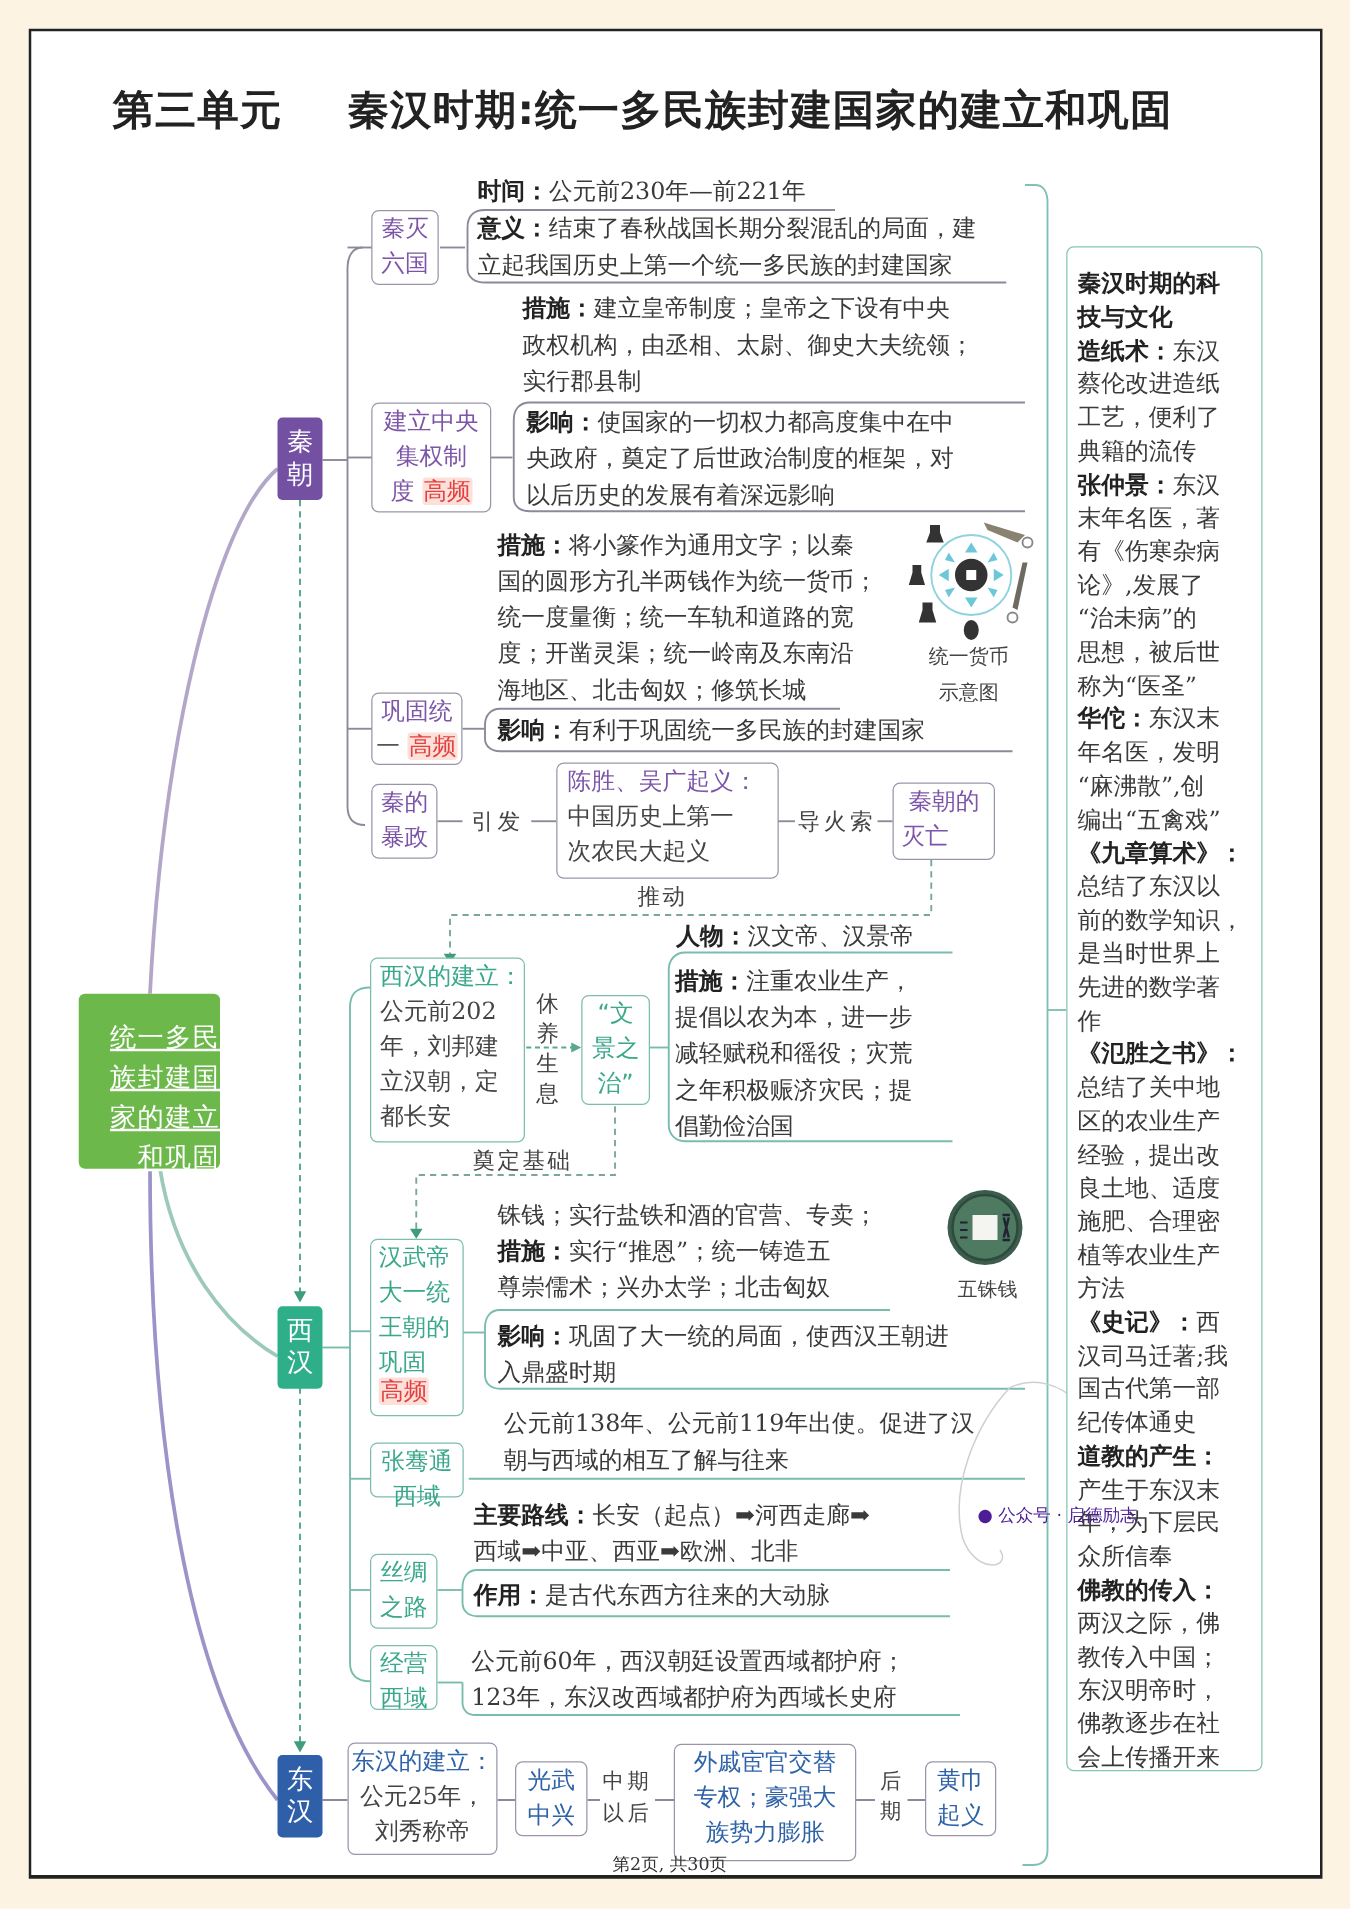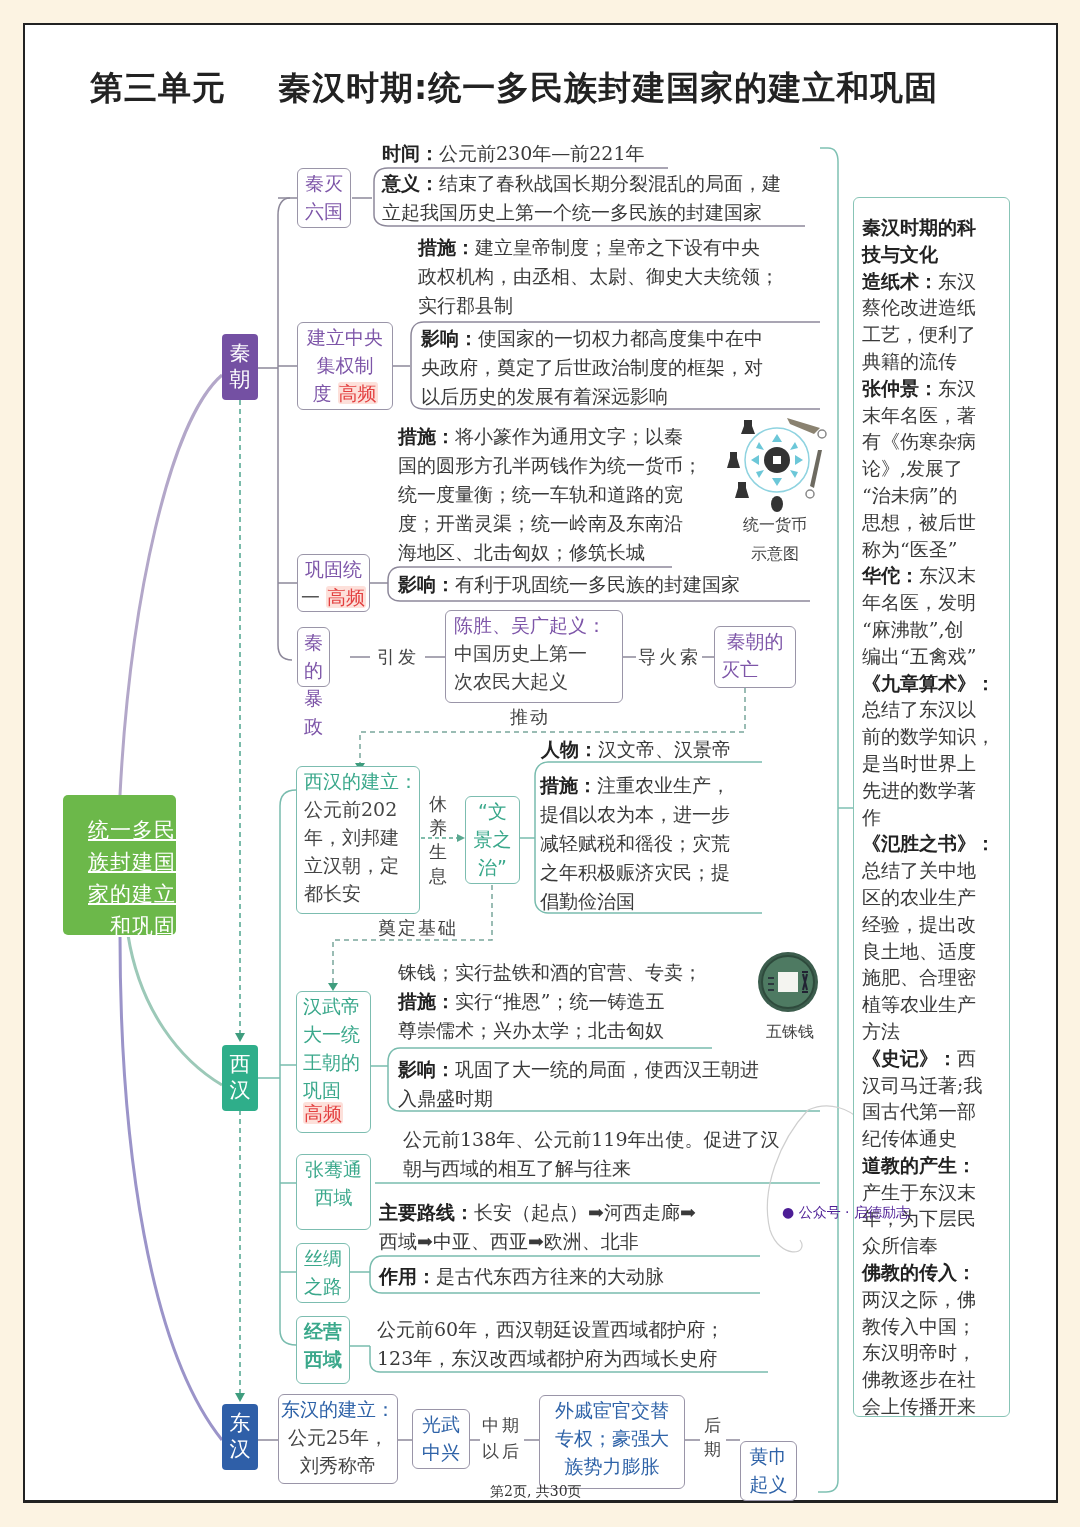--- a/index.html
+++ b/index.html
@@ -208,21 +208,21 @@
   <circle cx="100" cy="22" r="4" fill="none" stroke="#888" stroke-width="1.5"></circle>
   <path d="M100,38 L92,76 L88,74 L96,38 z" fill="#6d6a60"></path>
   <circle cx="88" cy="82" r="4" fill="none" stroke="#888" stroke-width="1.5"></circle>
 </svg>
 <div class="abs cap" style="left:725px;top:510px;width:100px;">
   <div>统一货币</div>
   <div>示意图</div>
 </div>
 <div class="abs t" style="left:398px;top:570px;white-space:nowrap;"><b>影响：</b><span>有利于巩固统一多民族的封建国家</span></div>
 
-<div class="node purple" style="left:297px;top:627px;width:33px;height:60px;">
+<div class="node purple" style="left:297px;top:627px;width:53px;height:60px;">
   <div>秦的</div>
   <div>暴政</div>
 </div>
 <div class="label-mid" style="left:377px;top:645px;letter-spacing:3px;">引发</div>
 <div class="node" style="left:445px;top:610px;width:178px;height:93px;text-align:left;padding-left:8px;">
   <div class="purple">陈胜、吴广起义：</div>
   <div style="color:#444">中国历史上第一</div>
   <div style="color:#444">次农民大起义</div>
 </div>
 <div class="label-mid" style="left:638px;top:645px;letter-spacing:3px;">导火索</div>
@@ -278,40 +278,40 @@
   <rect x="22" y="22" width="20" height="20" fill="#f4f4f0"></rect>
   <path d="M46,22 L52,22 M46,42 L52,42 M47,24 L51,40 M51,24 L47,40" stroke="#223" stroke-width="2"></path>
   <path d="M12,28 L18,28 M12,34 L18,34 M12,40 L18,40" stroke="#223" stroke-width="1.5"></path>
 </svg>
 <div class="abs cap" style="left:752px;top:1017px;width:76px;">五铢钱</div>
 <div class="abs t" style="left:398px;top:1055px;white-space:nowrap;">
   <div><b>影响：</b><span>巩固了大一统的局面，使西汉王朝进</span></div>
   <div>入鼎盛时期</div>
 </div>
 
-<div class="node teal-b teal" style="left:296px;top:1154px;width:75px;height:76px;">
+<div class="node teal-b teal" style="left:296px;top:1154px;width:75px;height:44px;">
   <div>张骞通</div>
   <div>西域</div>
 </div>
 <div class="abs t" style="left:403px;top:1125px;white-space:nowrap;">
   <div>公元前138年、公元前119年出使。促进了汉</div>
   <div>朝与西域的相互了解与往来</div>
 </div>
 
 <div class="node teal-b teal" style="left:296px;top:1243px;width:54px;height:60px;">
   <div>丝绸</div>
   <div>之路</div>
 </div>
 <div class="abs t" style="left:379px;top:1198px;white-space:nowrap;">
   <div><b>主要路线：</b><span>长安（起点）➡河西走廊➡</span></div>
   <div>西域➡中亚、西亚➡欧洲、北非</div>
 </div>
 <div class="abs t" style="left:379px;top:1262px;white-space:nowrap;"><b>作用：</b><span>是古代东西方往来的大动脉</span></div>
 
-<div class="node teal-b teal" style="left:296px;top:1316px;width:54px;height:68px;font-weight:bold;">
+<div class="node teal-b teal" style="left:296px;top:1316px;width:54px;height:52px;">
   <div>经营</div>
   <div>西域</div>
 </div>
 <div class="abs t" style="left:377px;top:1315px;white-space:nowrap;">
   <div>公元前60年，西汉朝廷设置西域都护府；</div>
   <div>123年，东汉改西域都护府为西域长史府</div>
 </div>
 
 <div class="node" style="left:278px;top:1394px;width:120px;height:90px;">
   <div class="blue">东汉的建立：</div>
@@ -328,21 +328,21 @@
 </div>
 <div class="node blue" style="left:539px;top:1395px;width:146px;height:94px;">
   <div>外戚宦官交替</div>
   <div>专权；豪强大</div>
   <div>族势力膨胀</div>
 </div>
 <div class="abs" style="left:704px;top:1413px;font-size:17px;line-height:24px;color:#444;">
   <div>后</div>
   <div>期</div>
 </div>
-<div class="node blue" style="left:740px;top:1409px;width:57px;height:60px;margin-top:32px;">
+<div class="node blue" style="left:740px;top:1409px;width:57px;height:60px;">
   <div>黄巾</div>
   <div>起义</div>
 </div>
 
 <div class="side">
   <p><b>秦汉时期的科</b></p>
   <p><b>技与文化</b></p>
 
   <p><b>造纸术：</b><span>东汉</span></p>
   <p>蔡伦改进造纸</p>

